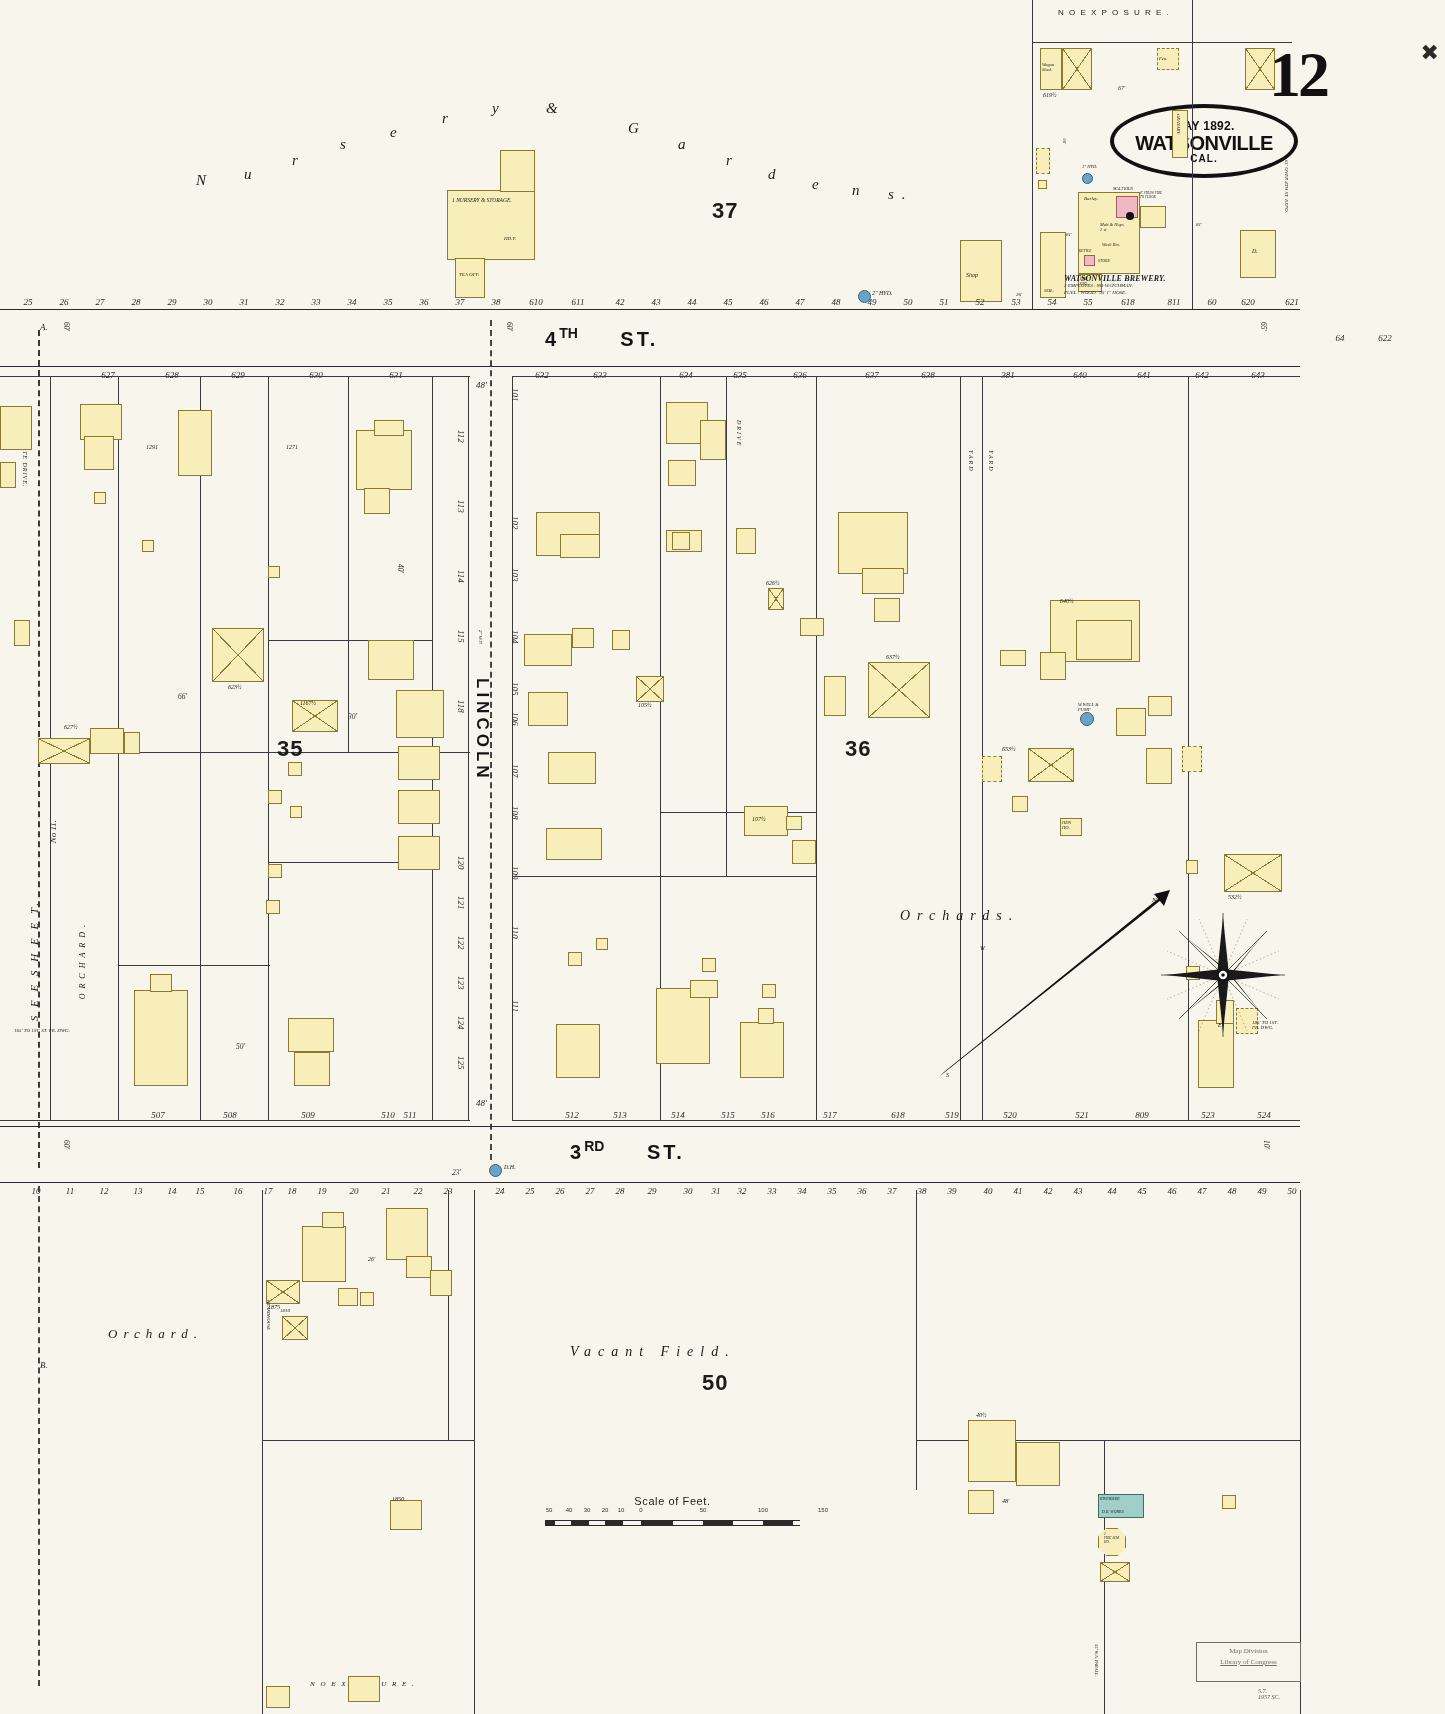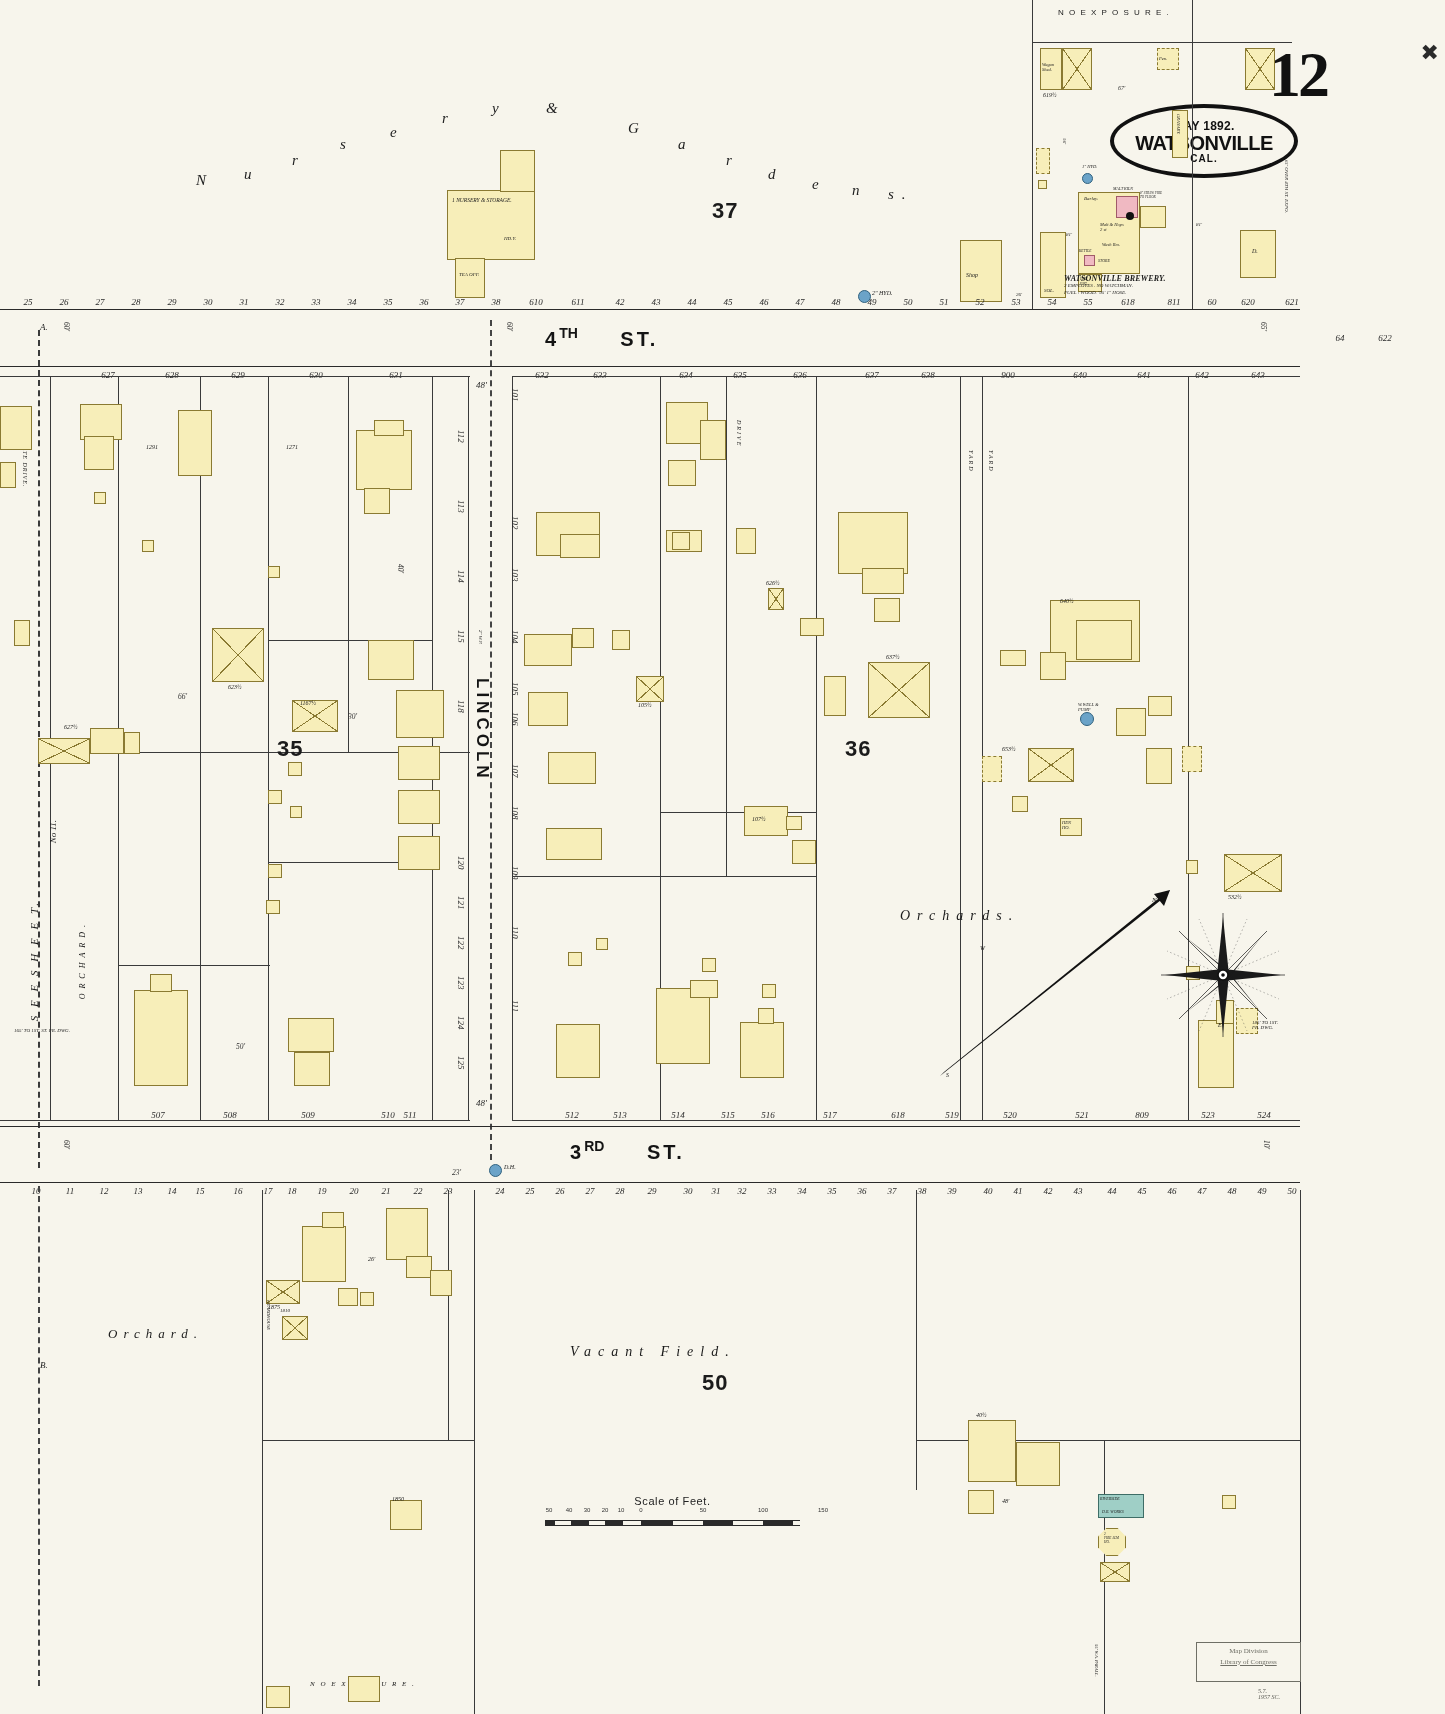--- a/index.html
+++ b/index.html
@@ -285,21 +285,21 @@
     <span class="num-street" style="left:238px;font-style:italic;">629</span>
       <span class="num-street" style="left:316px;">630</span>
     <span class="num-street" style="left:396px;">631</span>
       <span class="num-street" style="left:542px;">632</span>
     <span class="num-street" style="left:600px;">633</span>
       <span class="num-street" style="left:686px;">634</span>
     <span class="num-street" style="left:740px;">635</span>
       <span class="num-street" style="left:800px;">636</span>
     <span class="num-street" style="left:872px;">637</span>
       <span class="num-street" style="left:928px;">638</span>
-    <span class="num-street" style="left:1008px;">900</span>
+    <span class="num-street" style="left:1008px;">381</span>
       <span class="num-street" style="left:1080px;">640</span>
     <span class="num-street" style="left:1144px;">641</span>
       <span class="num-street" style="left:1202px;">642</span>
     <span class="num-street" style="left:1258px;">643</span>
   </div>
 
   <div class="ln hl" style="left:0px;top:376px;width:470px;"></div>
   <div class="ln hl" style="left:0px;top:1120px;width:470px;"></div>
   <div class="ln vl" style="left:50px;top:376px;height:744px;"></div>
   <div class="ln vl" style="left:118px;top:376px;height:744px;"></div>

